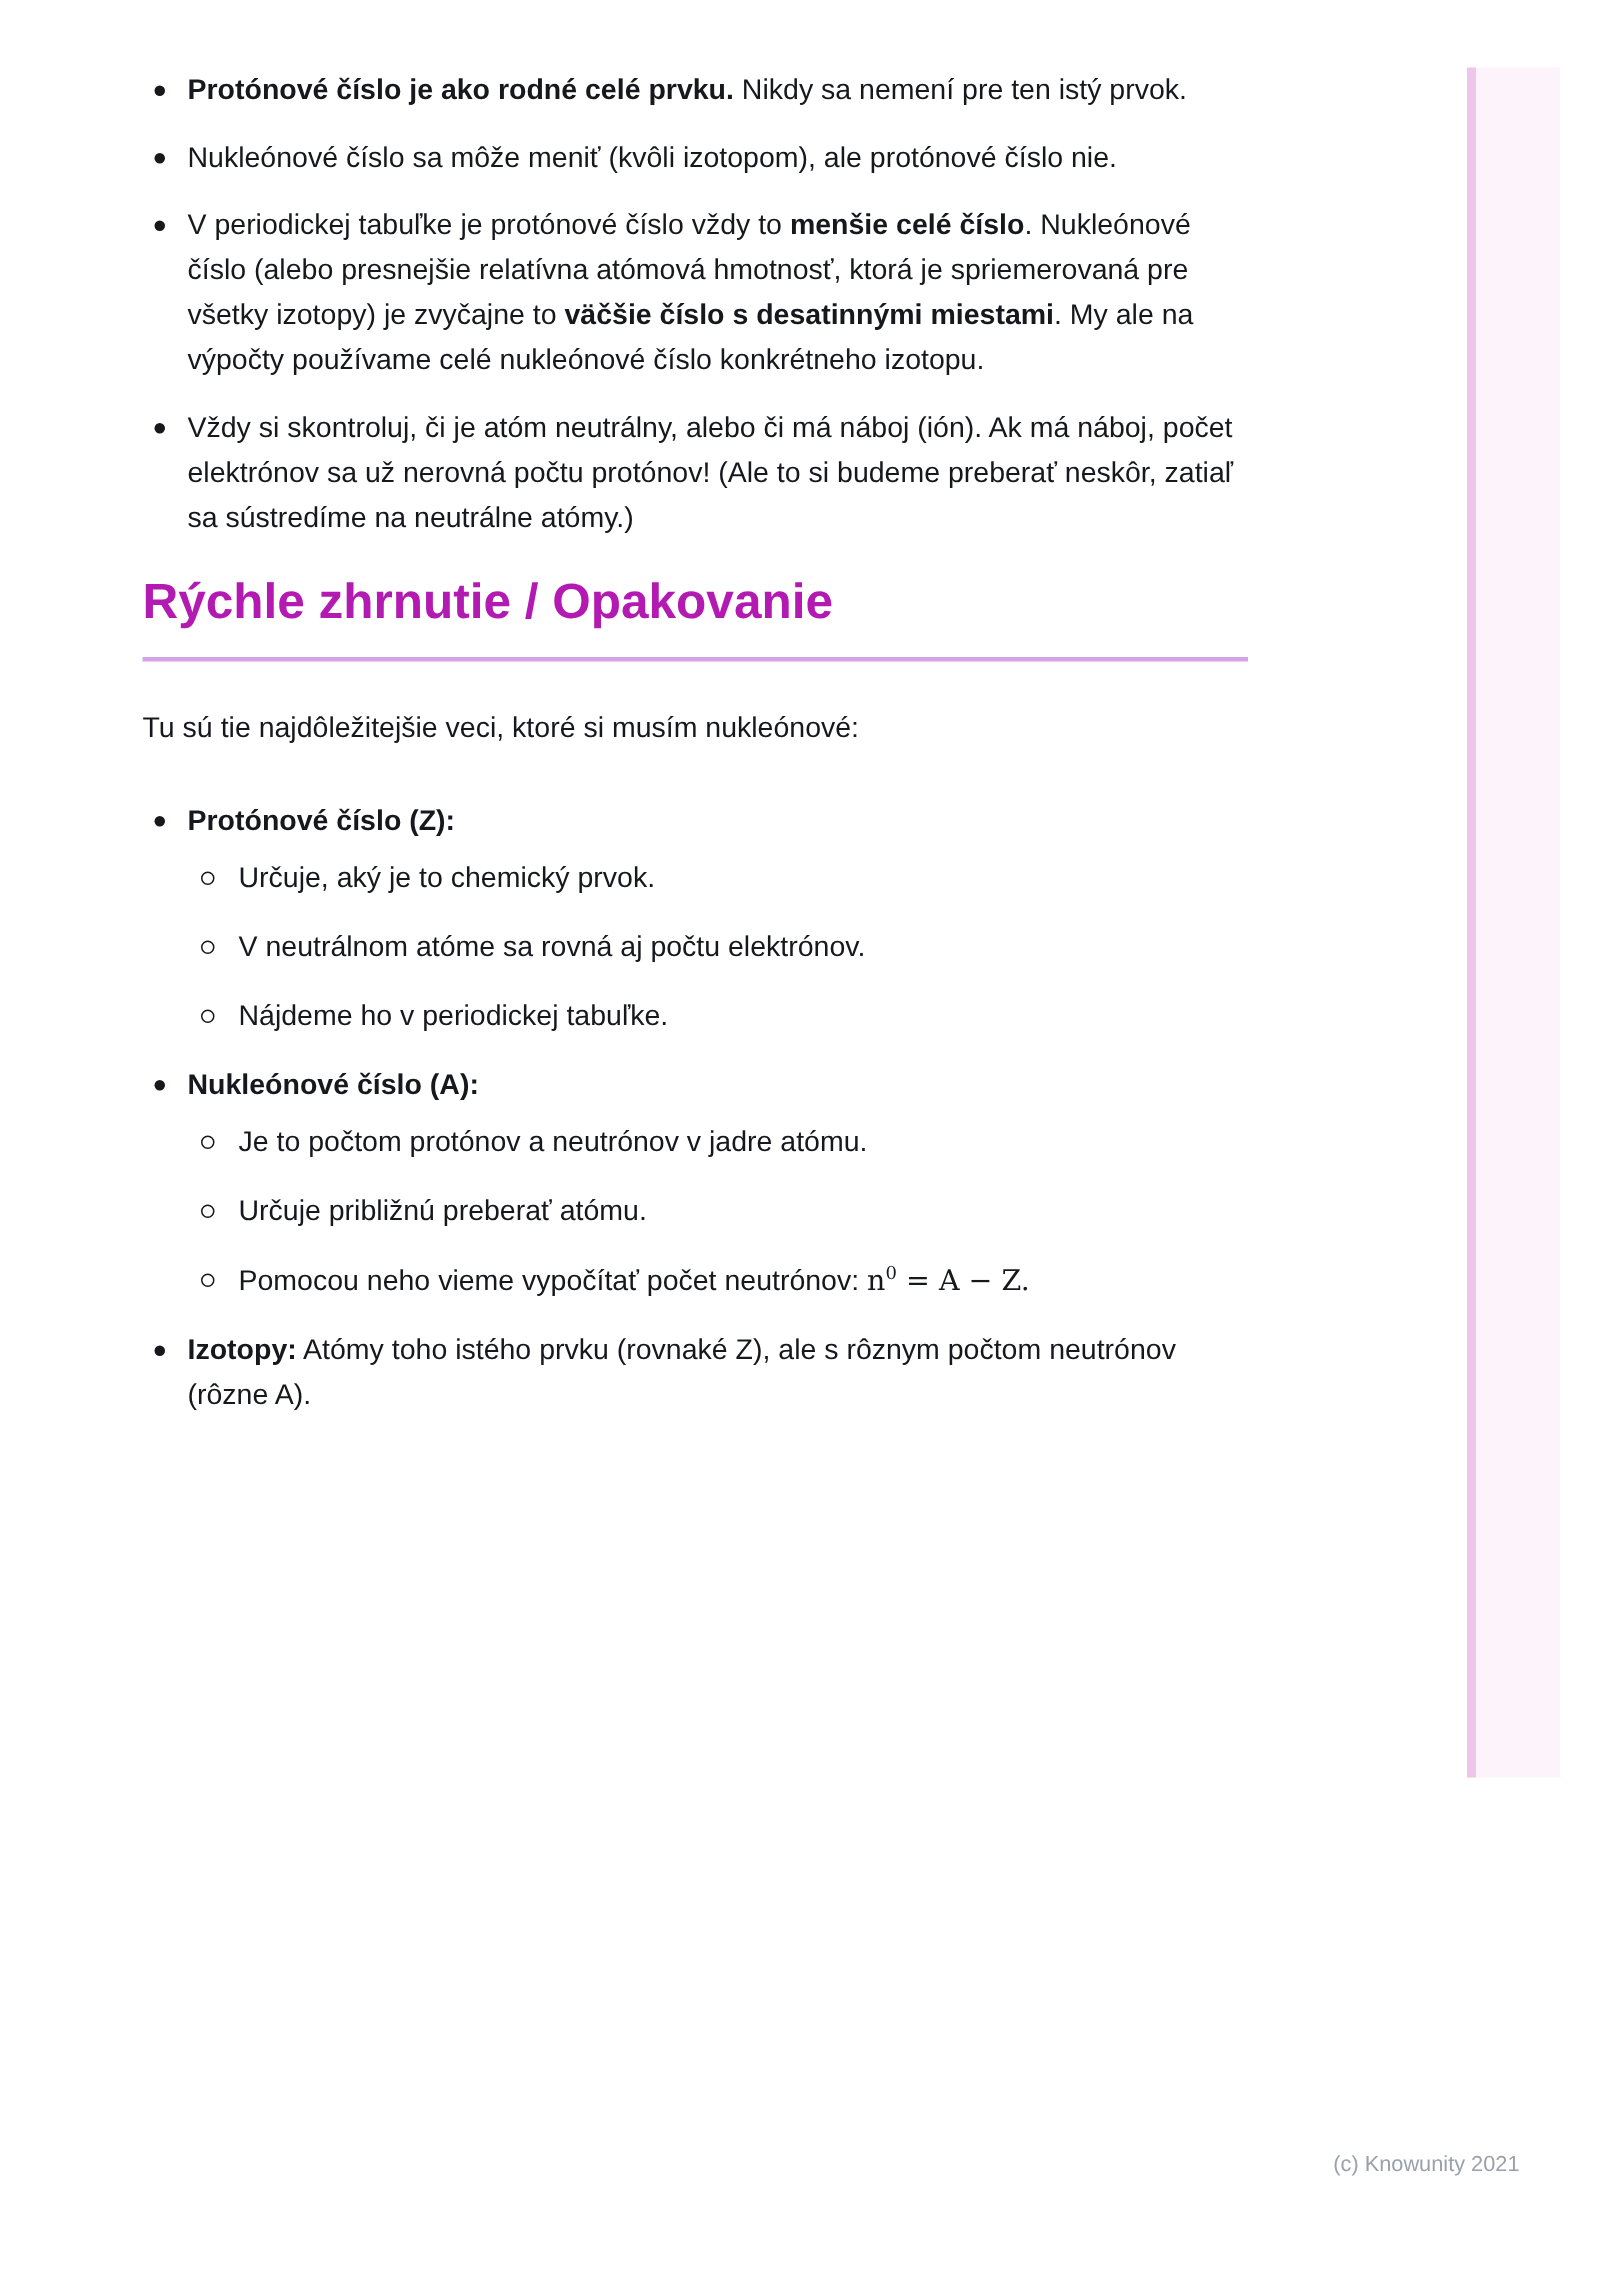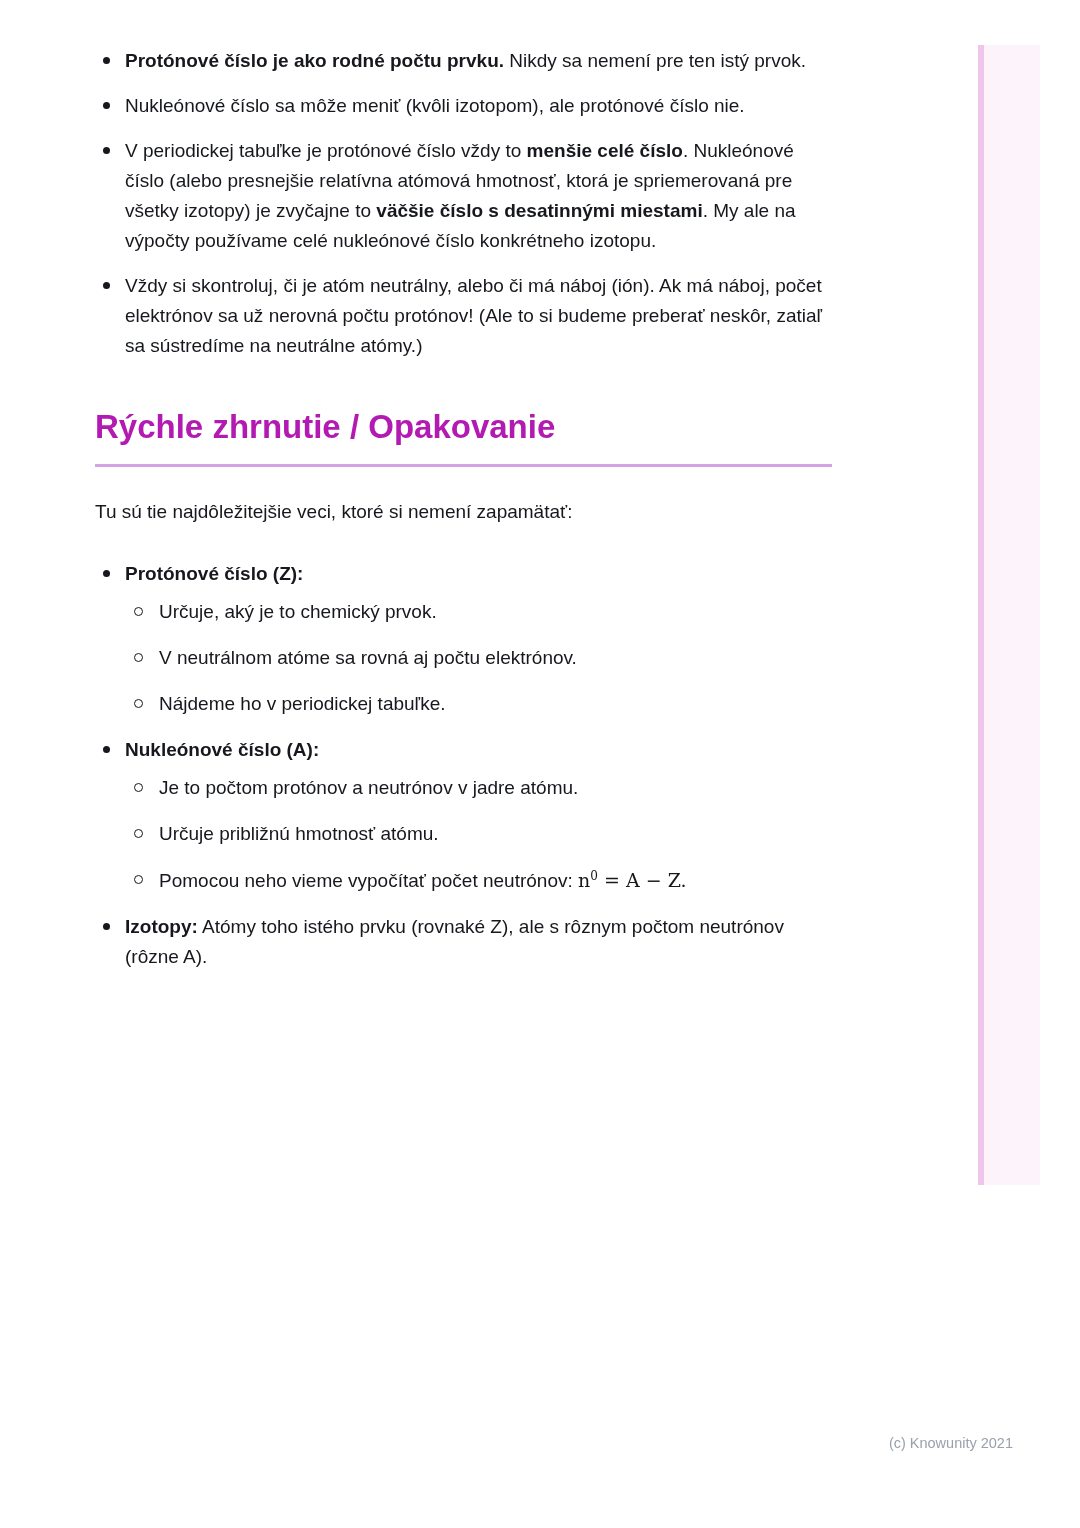--- a/index.html
+++ b/index.html
@@ -53,21 +53,21 @@
     border-radius:50%;
     background:transparent;
     border:1.6px solid #16181d;
   }
   .b { font-weight:700; }
   .i { }
   .section-heading {
     font-size:33px;
     font-weight:700;
     color:#b21ab2;
-    margin-top:46px;
+    margin-top:20px;
     line-height:1.2;
   }
   .heading-rule {
     border:none;
     height:3px;
     background:#d4a3e6;
     margin-top:17px;
     margin-bottom:0;
   }
   .section-intro {
@@ -109,54 +109,54 @@
 </style>
 </head>
 <body>
 
 <div class="accent-stripe"></div>
 
 <div class="content">
 
   <ul class="top">
     <li>
-      <span class="b">Protónové číslo je ako rodné počtu prvku.</span><span> Nikdy sa nemení pre ten istý prvok.</span>
+      <span class="b">Protónové číslo je ako rodné celé prvku.</span><span> Nikdy sa nemení pre ten istý prvok.</span>
     </li>
     <li>
       <span>Nukleónové číslo sa môže meniť (kvôli izotopom), ale protónové číslo nie.</span>
     </li>
     <li>
       <span>V periodickej tabuľke je protónové číslo vždy to </span><span class="b">menšie celé číslo</span><span>. Nukleónové číslo (alebo presnejšie </span><span class="i">relatívna atómová hmotnosť</span><span>, ktorá je spriemerovaná pre všetky izotopy) je zvyčajne to </span><span class="b">väčšie číslo s desatinnými miestami</span><span>. My ale na výpočty používame celé nukleónové číslo konkrétneho izotopu.</span>
     </li>
     <li>
       <span>Vždy si skontroluj, či je atóm neutrálny, alebo či má náboj (ión). Ak má náboj, počet elektrónov sa už nerovná počtu protónov! (Ale to si budeme preberať neskôr, zatiaľ sa sústredíme na neutrálne atómy.)</span>
     </li>
   </ul>
 
   <h1 class="section-heading">Rýchle zhrnutie / Opakovanie</h1>
   <hr class="heading-rule">
 
-  <p class="section-intro">Tu sú tie najdôležitejšie veci, ktoré si nemení zapamätať:</p>
+  <p class="section-intro">Tu sú tie najdôležitejšie veci, ktoré si musím nukleónové:</p>
 
   <ul class="top summary">
 
     <li>
       <span class="b">Protónové číslo (Z):</span>
       <ul class="sub">
         <li><span>Určuje, aký je to chemický prvok.</span></li>
         <li><span>V neutrálnom atóme sa rovná aj počtu elektrónov.</span></li>
         <li><span>Nájdeme ho v periodickej tabuľke.</span></li>
       </ul>
     </li>
 
     <li>
       <span class="b">Nukleónové číslo (A):</span>
       <ul class="sub">
         <li><span>Je to počtom protónov a neutrónov v jadre atómu.</span></li>
-        <li><span>Určuje približnú hmotnosť atómu.</span></li>
+        <li><span>Určuje približnú preberať atómu.</span></li>
         <li>
           <span>Pomocou neho vieme vypočítať počet neutrónov:</span>
           <span class="math"><span class="i">n</span><sup>0</sup><span> = </span><span class="i">A</span><span> − </span><span class="i">Z</span><span>.</span></span>
         </li>
       </ul>
     </li>
 
 
     <li>
       <span class="b">Izotopy:</span><span> Atómy toho istého prvku (rovnaké Z), ale s rôznym počtom neutrónov (rôzne A).</span>

